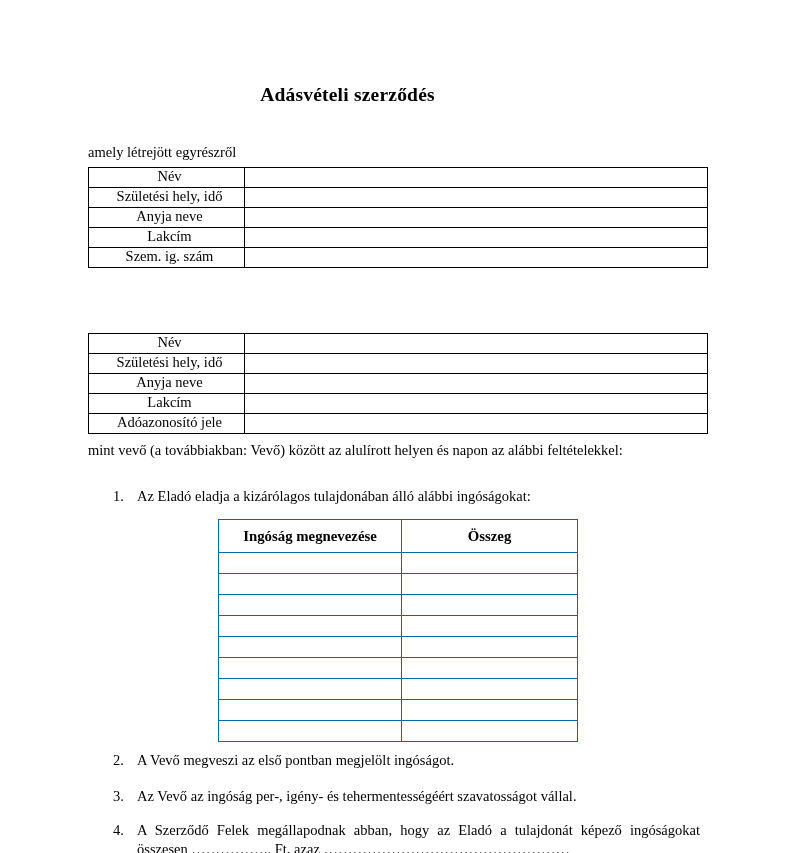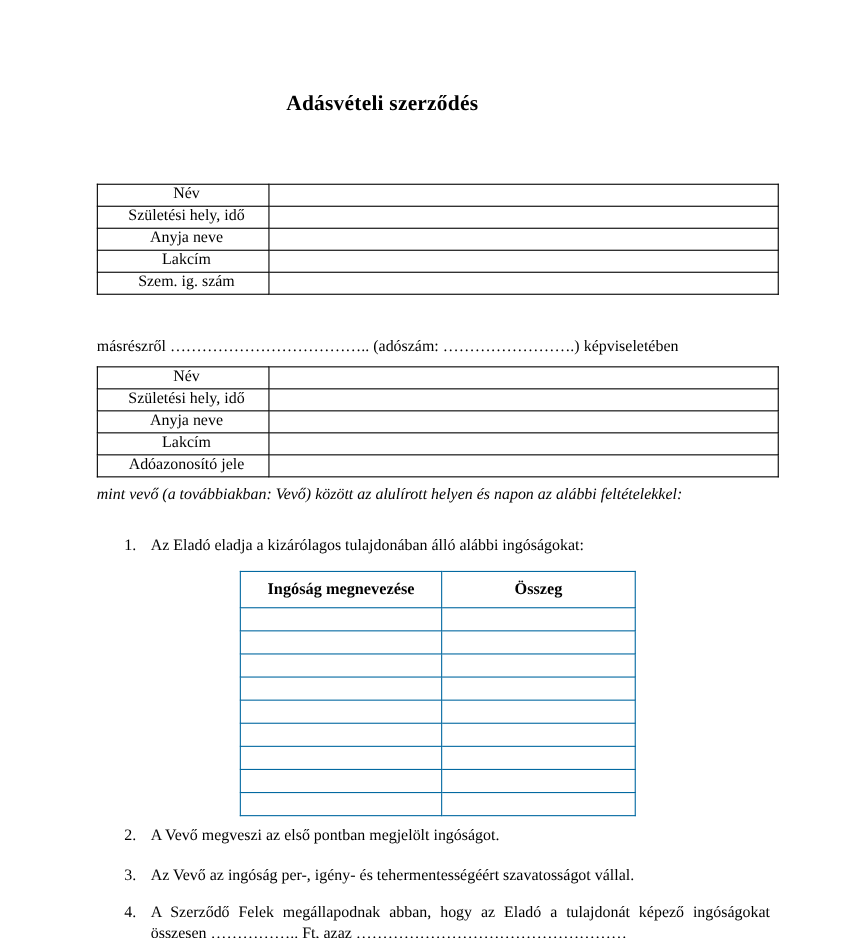--- a/index.html
+++ b/index.html
@@ -125,20 +125,21 @@
   }
   .nowrap { white-space: nowrap; }
 </style>
 </head>
 <body>
 
 <div class="page">
 
   <div class="doc-title">Adásvételi szerződés</div>
 
+  <div class="para" style="top:143px;">amely létrejött egyrészről</div>
 
   <table class="party-table" style="top:167px;">
     <tbody>
       <tr>
         <td class="label">Név</td>
         <td class="value"></td>
       </tr>
       <tr>
         <td class="label">Születési hely, idő</td>
         <td class="value"></td>
@@ -152,21 +153,20 @@
         <td class="value"></td>
       </tr>
       <tr>
         <td class="label">Szem. ig. szám</td>
         <td class="value"></td>
       </tr>
     </tbody>
   </table>
 
 
-  <div class="para" style="top:306px;">másrészről ……………………………….. (adószám: …………………….) képviseletében</div>
 
   <table class="party-table" style="top:333px;">
     <tbody>
       <tr>
         <td class="label">Név</td>
         <td class="value"></td>
       </tr>
       <tr>
         <td class="label">Születési hely, idő</td>
         <td class="value"></td>
@@ -179,21 +179,21 @@
         <td class="label">Lakcím</td>
         <td class="value"></td>
       </tr>
       <tr>
         <td class="label">Adóazonosító jele</td>
         <td class="value"></td>
       </tr>
     </tbody>
   </table>
 
-  <div class="para" style="top:441px;font-style:italic;">mint vevő (a továbbiakban: Vevő) között az alulírott helyen és napon az alábbi feltételekkel:</div>
+  <div class="para" style="top:441px;">mint vevő (a továbbiakban: Vevő) között az alulírott helyen és napon az alábbi feltételekkel:</div>
 
   <div class="clause" style="top:487px;">
     <span class="num">1.</span>
     <span class="body">Az Eladó eladja a kizárólagos tulajdonában álló alábbi ingóságokat:</span>
   </div>
 
   <table class="goods-table">
     <thead>
       <tr>
         <th class="col-name">Ingóság megnevezése</th>

